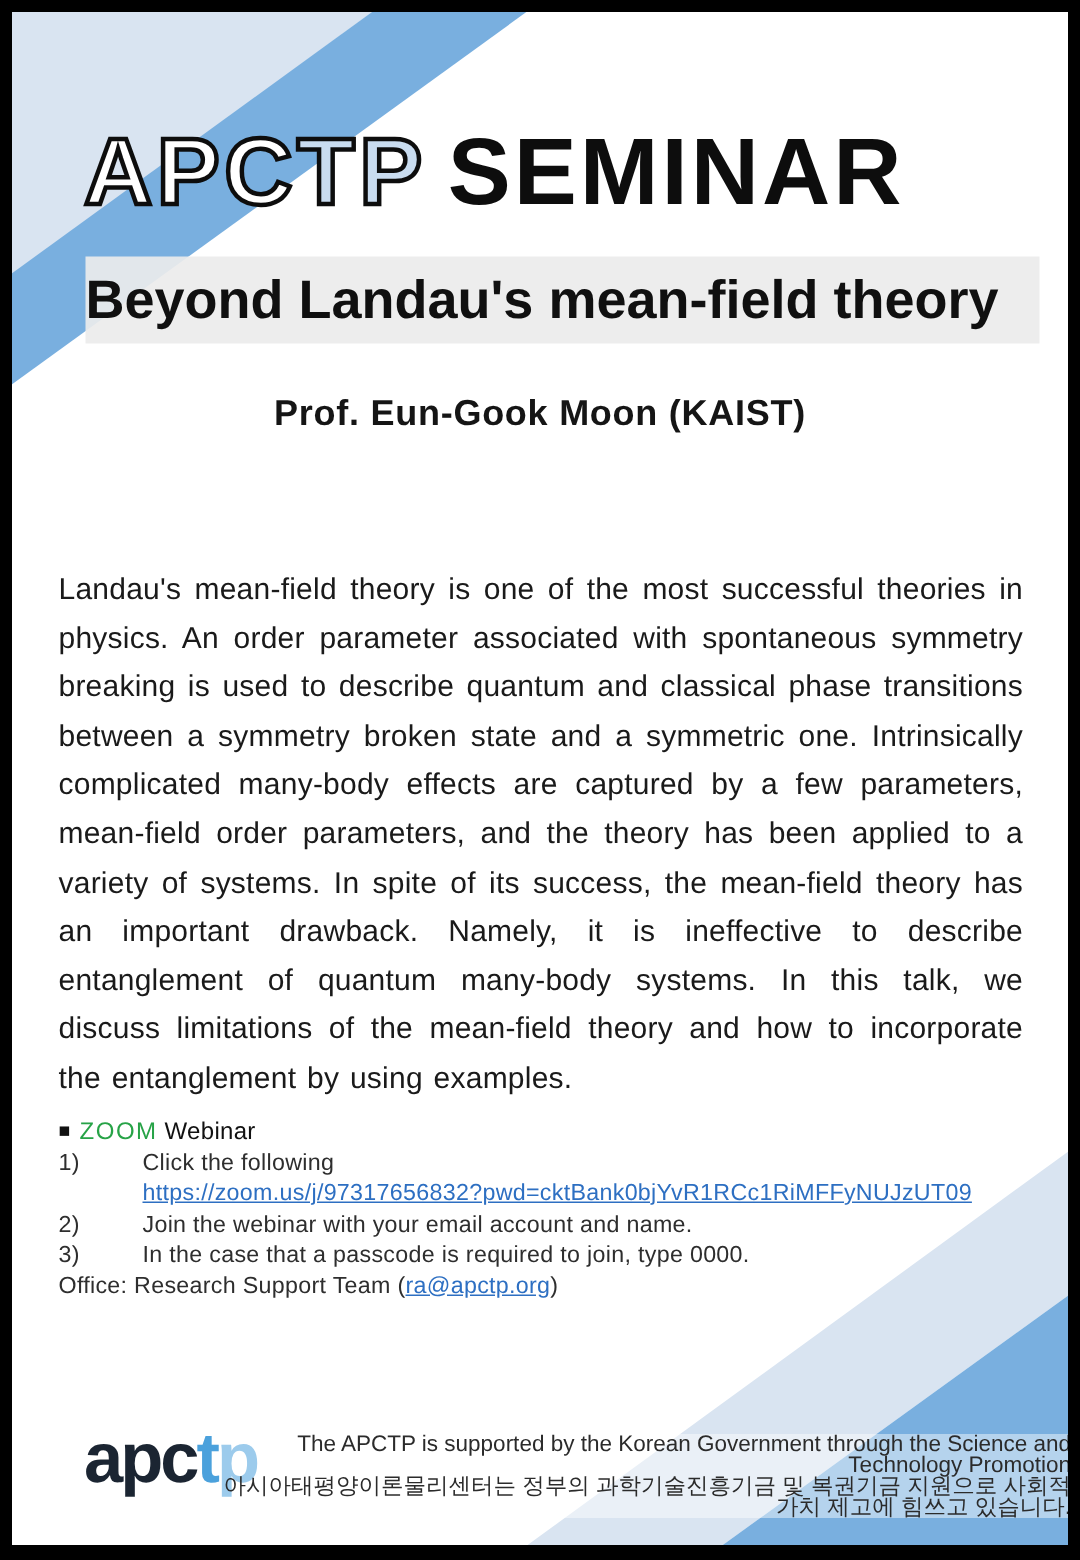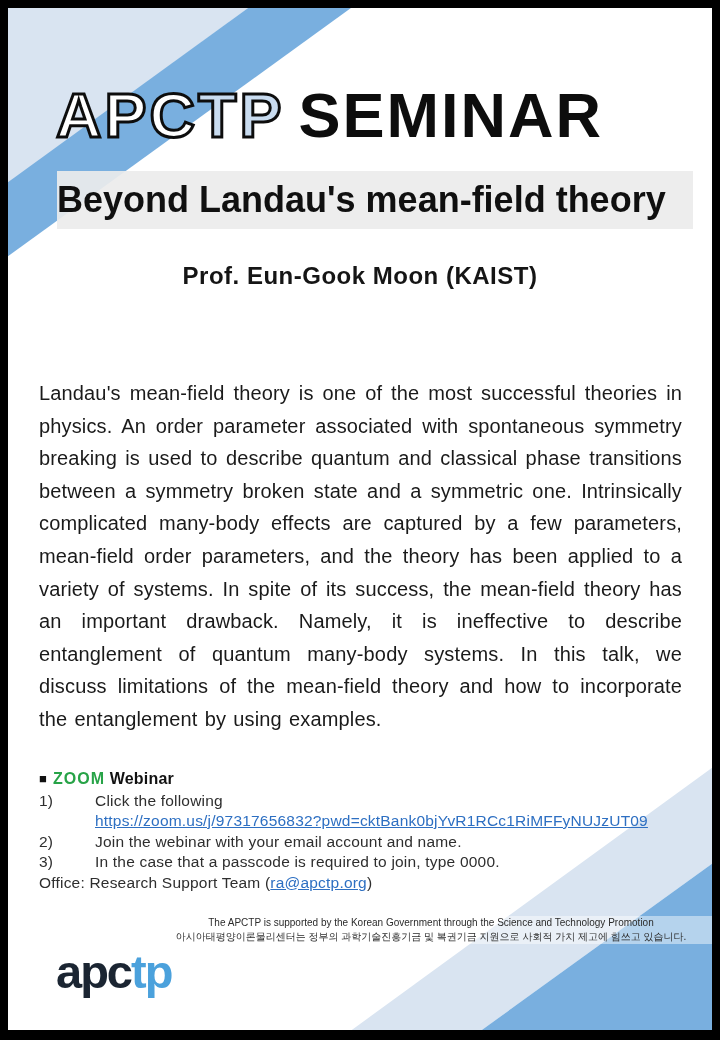--- a/index.html
+++ b/index.html
@@ -35,34 +35,34 @@
   .schedule{position:absolute;right:38px;top:306px;text-align:right;font-size:17px;font-weight:bold;
             color:#151515;line-height:23px;z-index:2;letter-spacing:.3px;}
 
   
   .abstract{position:absolute;left:39px;top:377px;width:643px;font-size:20px;line-height:32.6px;
             text-align:justify;color:#1a1a1a;z-index:2;letter-spacing:.15px;word-spacing:1.5px;}
 
   
   .info{position:absolute;left:39px;top:745px;width:655px;font-size:15.5px;line-height:20.5px;
         color:#2e2e2e;z-index:2;letter-spacing:.2px;}
-  .sect-head{font-weight:bold;font-size:16px;color:#111;margin-top:24px;}
+  .sect-head{font-weight:normal;font-size:16px;color:#111;}
   .sq{font-size:13px;position:relative;top:-1px;margin-right:6px;color:#111;}
   .zoom-green{color:var(--green);letter-spacing:1px;}
   .num-row{display:flex;}
   .num-col{width:56px;flex:0 0 56px;}
   .link-row{padding-left:56px;}
   a.lnk{color:var(--link);text-decoration:underline;cursor:pointer;}
 
   
   .logo{position:absolute;left:56px;top:946px;z-index:3;font-size:47px;font-weight:bold;
         letter-spacing:-2px;line-height:1.1;}
   .logo .d{color:var(--logo-dark);}
   .logo .b{color:var(--logo-blue);}
-  .credits{position:absolute;left:148px;top:916px;width:566px;text-align:center;font-size:10px;
+  .credits{position:absolute;left:148px;top:956px;width:566px;text-align:right;font-size:15px;
            line-height:14px;color:#2b2b2b;z-index:3;background:rgba(255,255,255,.45);}
 </style>
 </head>
 <body>
 
 <div id="poster">
 
   <svg id="stripes" viewBox="0 0 720 1040" width="720" height="1040" aria-hidden="true">
     <polygon class="p-pale" points="0,0 259,0 0,190"></polygon>
     <polygon class="p-band" points="259,0 362,0 0,262 0,188"></polygon>

